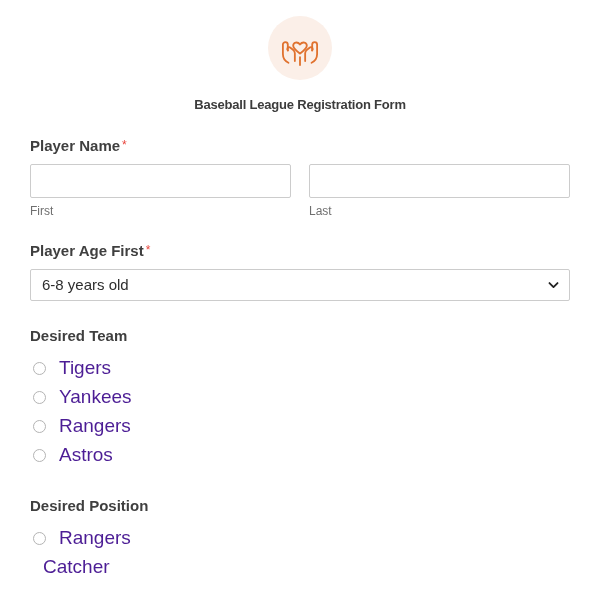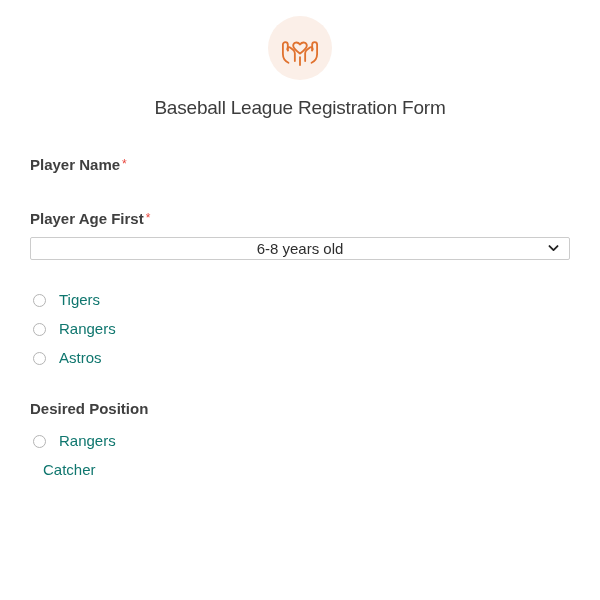--- a/index.html
+++ b/index.html
@@ -37,31 +37,31 @@
     background: #fbefe8;
     margin: 0 auto;
     display: flex;
     align-items: center;
     justify-content: center;
   }
   .logo-circle svg {
     display: block;
   }
   .form-title {
-    font-size: 19px;
-    font-weight: normal;
+    font-size: 13px;
+    font-weight: bold;
     color: #3c3c3c;
     letter-spacing: -0.2px;
     margin: 17px 0 0 0;
     line-height: 1.2;
   }
 
   
   .field {
-    margin-top: 36px;
+    margin-top: 24px;
   }
   .field-label {
     font-size: 15px;
     font-weight: bold;
     color: #3f3f3f;
     line-height: 1.2;
     display: block;
     margin-bottom: 9px;
   }
   .req-star {
@@ -106,30 +106,29 @@
   }
 
   
   .select-wrap {
     position: relative;
     width: 100%;
   }
   .select-box {
     box-sizing: border-box;
     width: 100%;
-    height: 23px;
+    height: 32px;
     border: 1px solid #cccccc;
     border-radius: 2px;
     background: #ffffff;
     display: flex;
     align-items: center;
     padding: 0 11px;
     font-size: 15px;
     color: #2e2e2e;
-    justify-content: center;
   }
   .select-arrow {
     position: absolute;
     right: 11px;
     top: 50%;
     transform: translateY(-50%);
     width: 11px;
     height: 11px;
     pointer-events: none;
   }
@@ -147,22 +146,22 @@
     width: 13px;
     height: 13px;
     border: 1px solid #b4b4b4;
     border-radius: 50%;
     background: #ffffff;
     box-sizing: border-box;
     flex: 0 0 auto;
     margin-left: 3px;
   }
   .radio-label {
-    font-size: 15px;
-    color: #0f766e;
+    font-size: 19px;
+    color: #4c1d95;
     margin-left: 13px;
     line-height: 1.2;
   }
 
   .field.team-field { margin-top: 26px; }
   .field.position-field { margin-top: 27px; }
 </style>
 </head>
 <body>
 
@@ -177,39 +176,54 @@
         <path d="M30.5 40.5 L30.5 30.5 C30.5 28.7 31.4 27.3 32.8 26.2 L36.1 23.6 C37.4 22.6 39.1 22.9 39.8 24.2 C40.3 25.2 40.1 26.3 39.3 27.1"></path>
         <path d="M39.4 27.0 L39.4 19.6 C39.4 17.9 40.8 16.5 42.5 16.5 C44.2 16.5 45.6 17.9 45.6 19.6 L45.6 31.5 C45.6 36.4 42.8 40.5 38.6 42.6"></path>
         <path d="M24 35.5 L24 45.5"></path>
       </svg>
     </div>
     <h1 class="form-title">Baseball League Registration Form</h1>
   </div>
 
   <div class="field">
     <span class="field-label"><span>Player Name</span><span class="req-star">*</span></span>
+    <div class="name-row">
+      <div class="name-col">
+        <input class="text-input" type="text" placeholder="" style="">
+        <span class="sub-label">First</span>
+      </div>
+      <div class="name-col">
+        <input class="text-input" type="text" placeholder="" style="">
+        <span class="sub-label">Last</span>
+      </div>
+    </div>
   </div>
 
   <div class="field">
     <span class="field-label"><span>Player Age First</span><span class="req-star">*</span></span>
     <div class="select-wrap">
       <div class="select-box">
         <span>6-8 years old</span>
       </div>
       <svg class="select-arrow" viewBox="0 0 12 12">
         <path d="M1.6 3.9 L6 8.3 L10.4 3.9" fill="none" stroke="#222222" stroke-width="2" stroke-linecap="round" stroke-linejoin="round"></path>
       </svg>
     </div>
   </div>
 
   <div class="field team-field">
+    <span class="field-label">Desired Team</span>
     <div class="radio-group">
       <div class="radio-row">
         <span class="radio-dot"></span>
         <span class="radio-label">Tigers</span>
+      </div>
+      <div class="radio-row">
+        <span class="radio-dot"></span>
+        <span class="radio-label">Yankees</span>
       </div>
       <div class="radio-row">
         <span class="radio-dot"></span>
         <span class="radio-label">Rangers</span>
       </div>
       <div class="radio-row">
         <span class="radio-dot"></span>
         <span class="radio-label">Astros</span>
       </div>
     </div>

